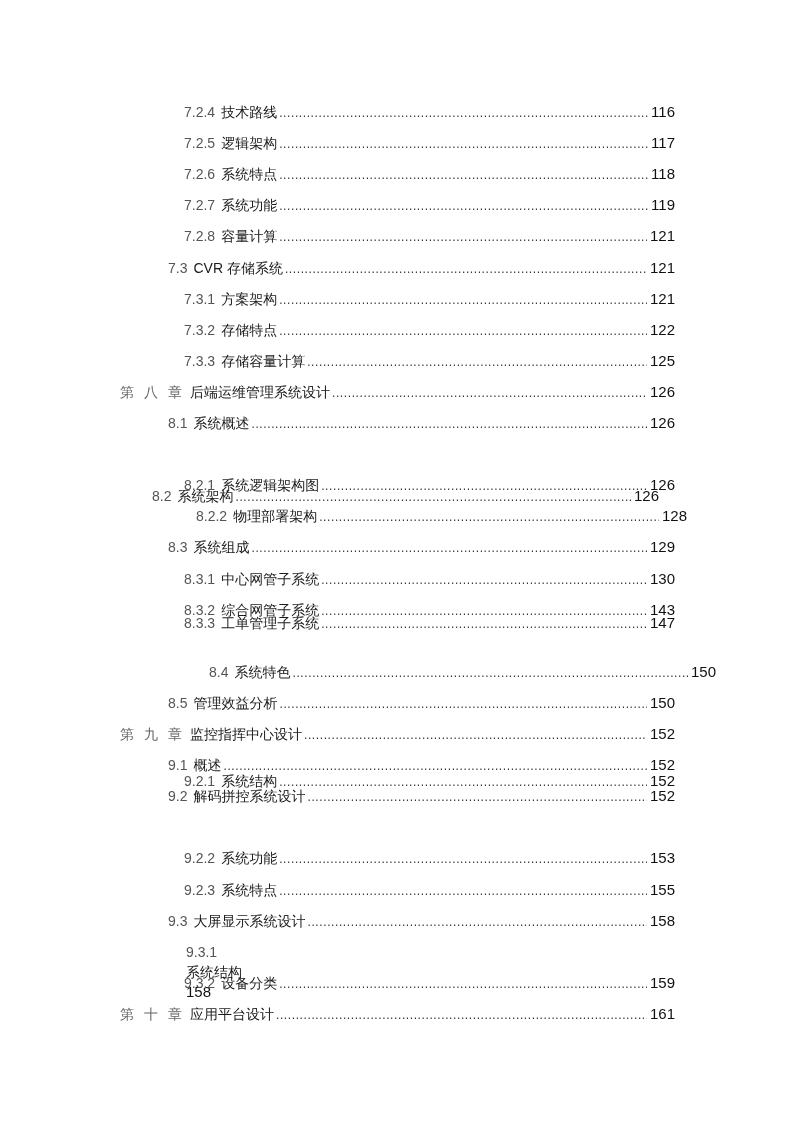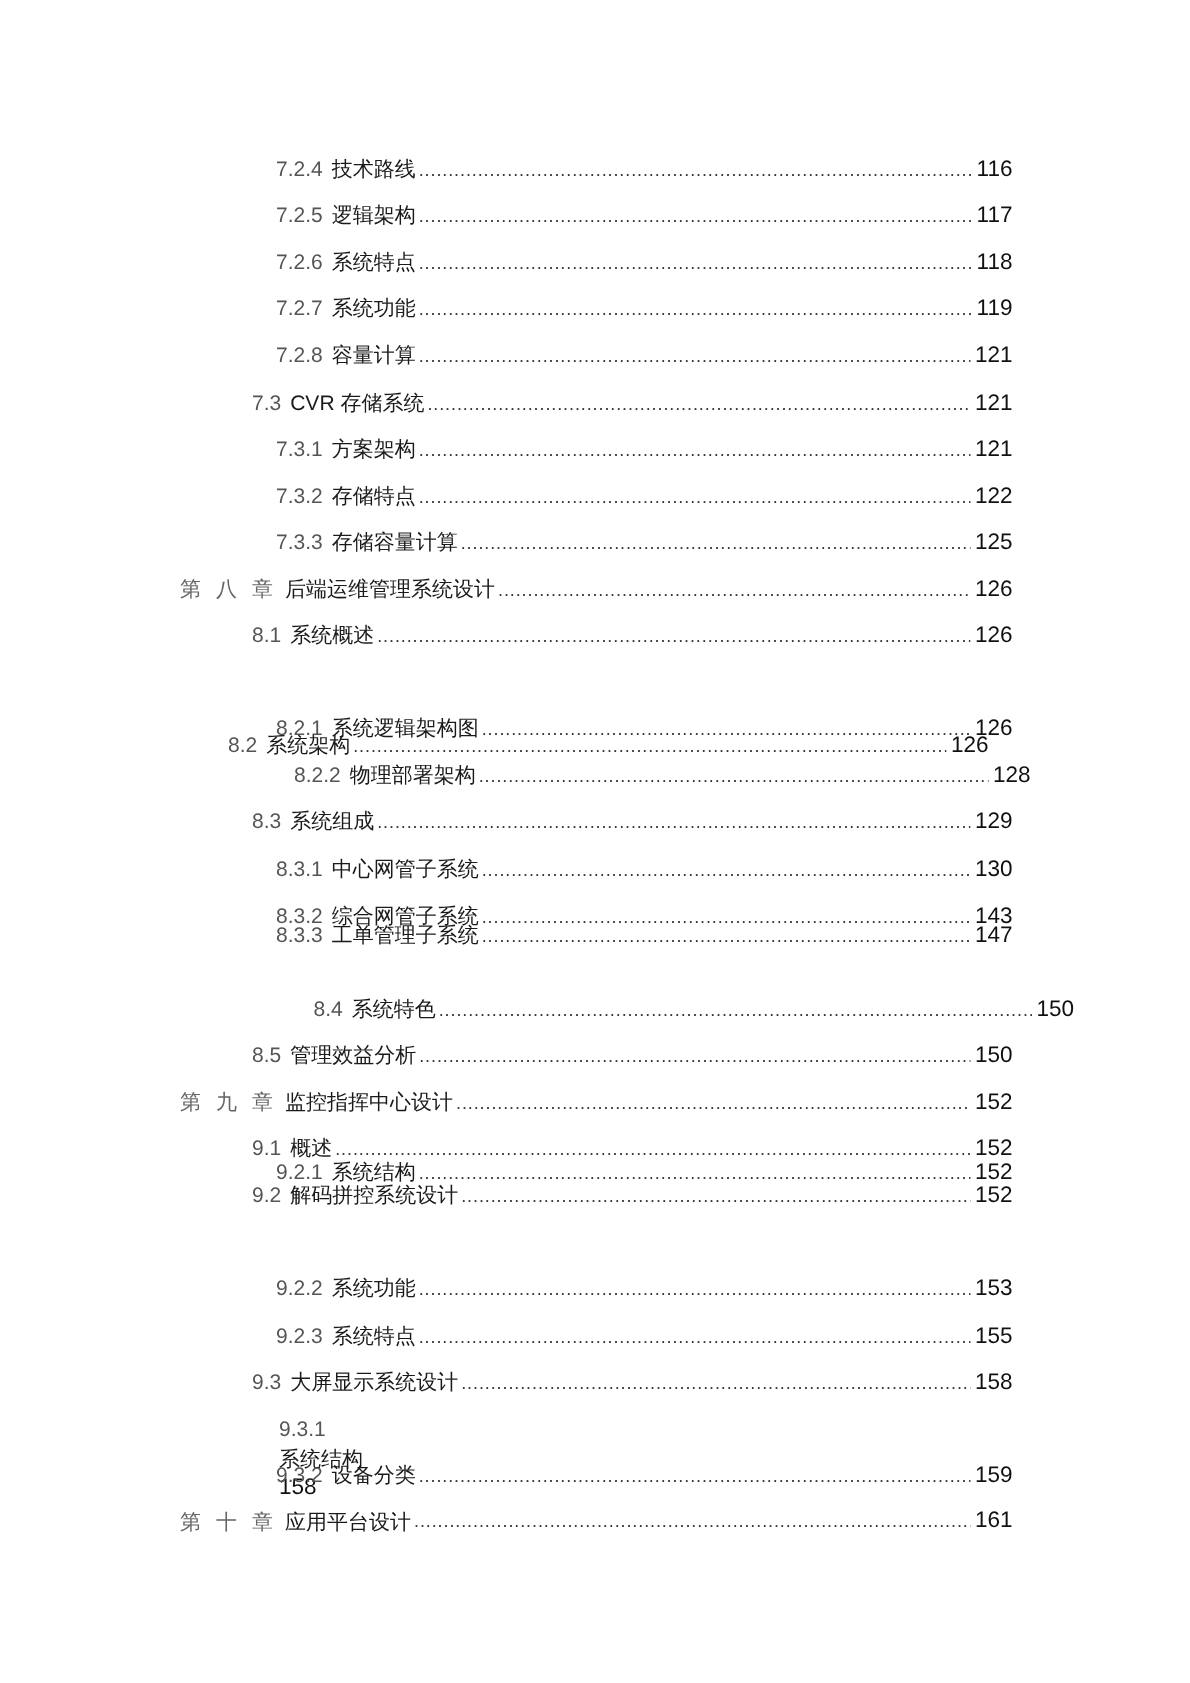--- a/index.html
+++ b/index.html
@@ -186,19 +186,19 @@
       <span class="title">系统结构</span>
       <span class="dots"></span>
       <span class="page">158</span>
     </div>
     <div class="row" style="top: 972.8px; left: 184px; width: 491px;">
       <span class="num">9.3.2</span>
       <span class="title">设备分类</span>
       <span class="dots"></span>
       <span class="page">159</span>
     </div>
-    <div class="row" style="top: 1003.9px; left: 120px; width: 555px; align-items: center;">
+    <div class="row" style="top: 1003.9px; left: 120px; width: 555px;">
       <span class="num chapter">第十章</span>
       <span class="title">应用平台设计</span>
       <span class="dots"></span>
       <span class="page">161</span>
     </div>
   </div>
 
 </body></html>

